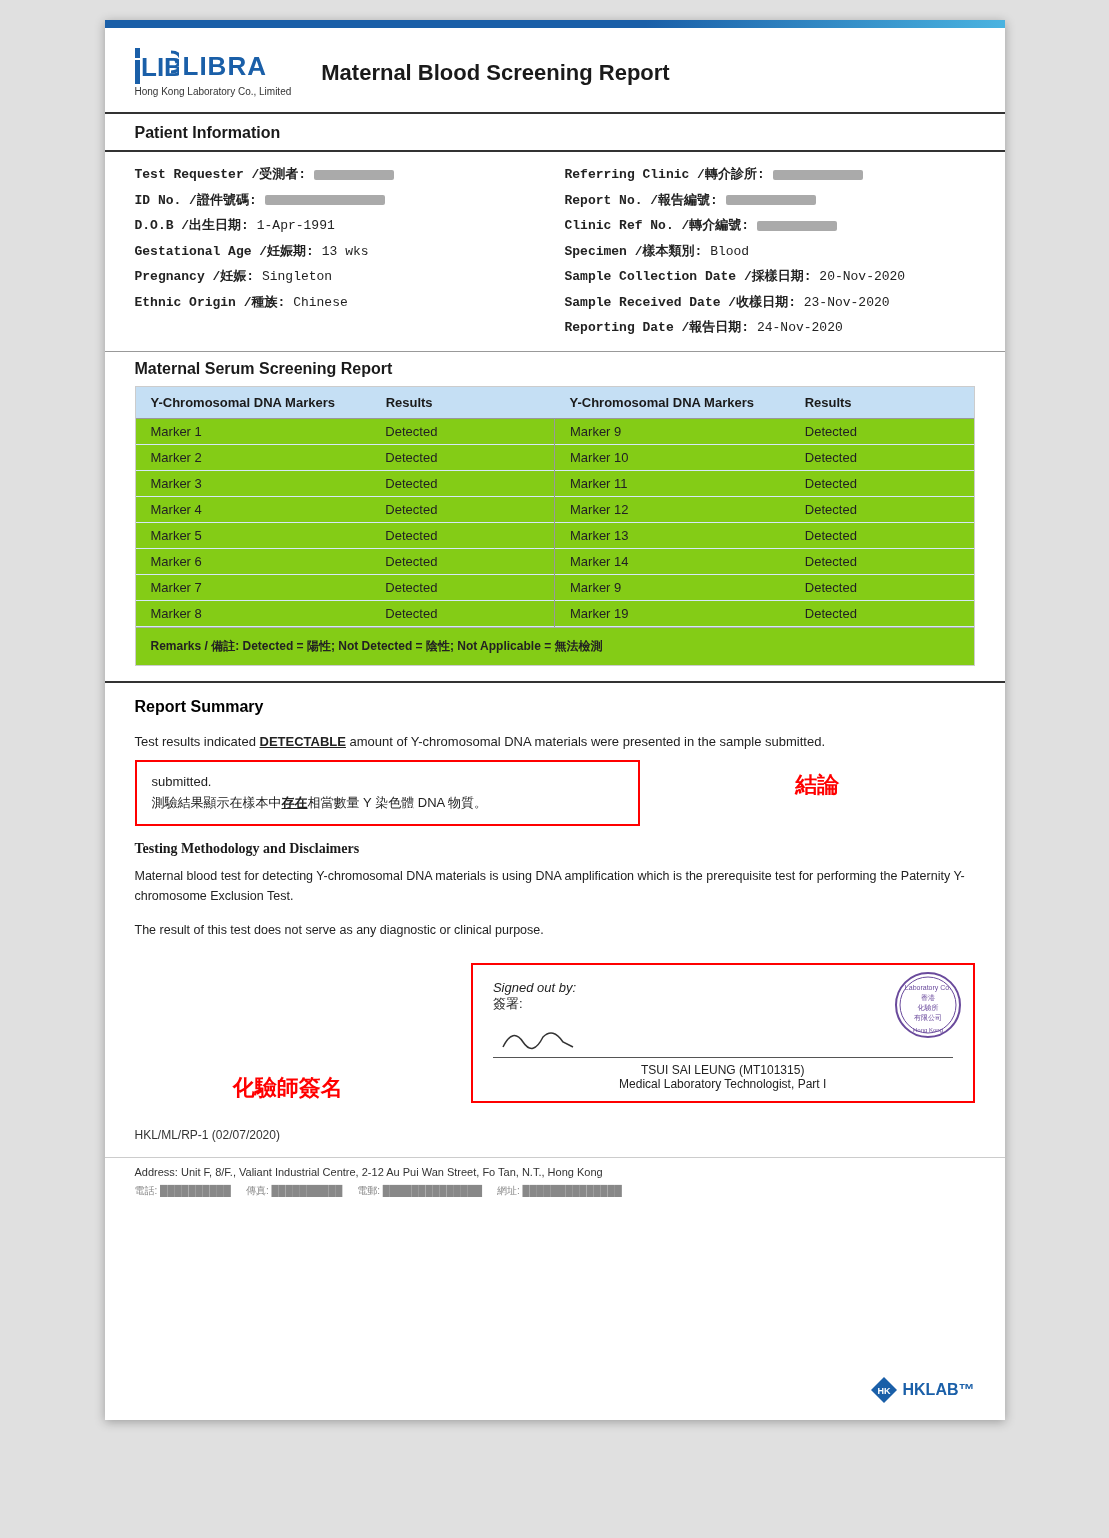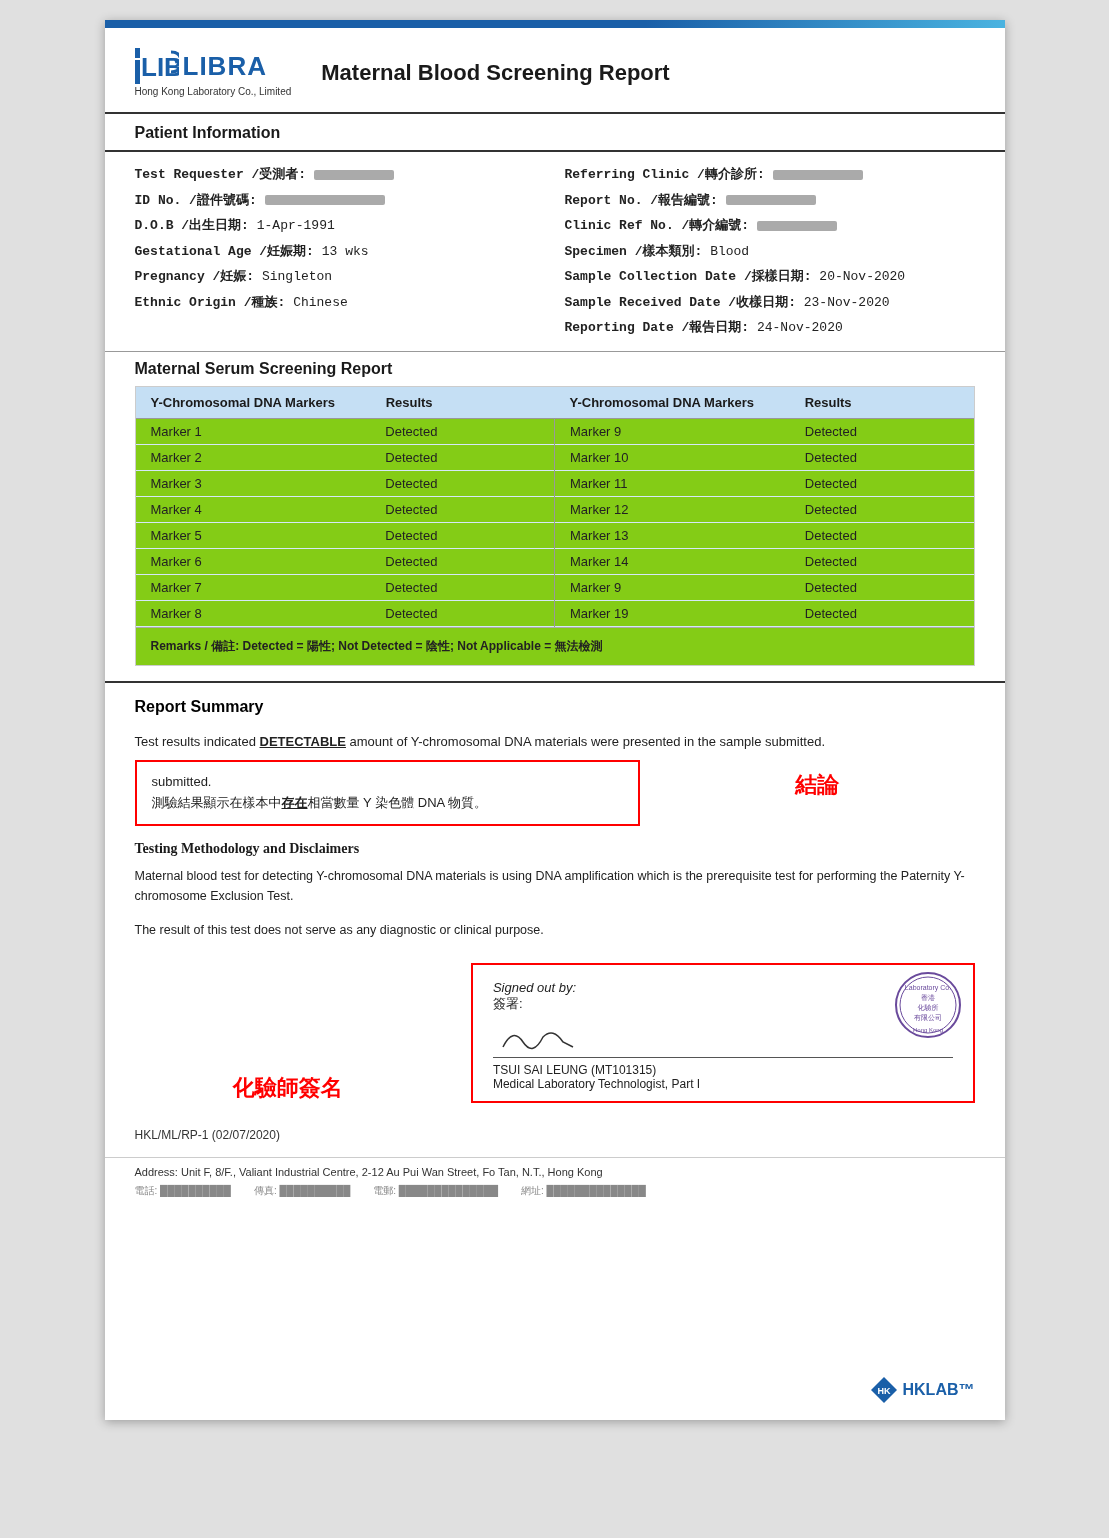--- a/index.html
+++ b/index.html
@@ -186,20 +186,21 @@
     .signature-line {
       border-bottom: 1px solid #555;
       margin: 5px 0 5px 0;
       height: 40px;
       display: flex;
       align-items: flex-end;
     }
     .signer-name {
       font-size: 12px;
       color: #222;
+      text-align: center;
       margin-top: 0;
     }
     .stamp-circle {
       position: absolute;
       top: 5px;
       right: 10px;
       width: 70px;
       height: 70px;
     }
     .footer-ref {
@@ -212,21 +213,21 @@
       color: #333;
       padding: 8px 30px 3px 30px;
       border-top: 1px solid #ccc;
       margin-top: 10px;
     }
     .footer-contact {
       font-size: 10px;
       color: #888;
       padding: 3px 30px 10px 30px;
       display: flex;
-      gap: 23px;
+      gap: 15px;
     }
     .footer-logo-right {
       position: absolute;
       bottom: 15px;
       right: 30px;
     }
     .detected-text { color: #222; }
     .underline-bold { text-decoration: underline; font-weight: bold; }
     .chinese-underline { text-decoration: underline; font-weight: bold; }
   </style>

